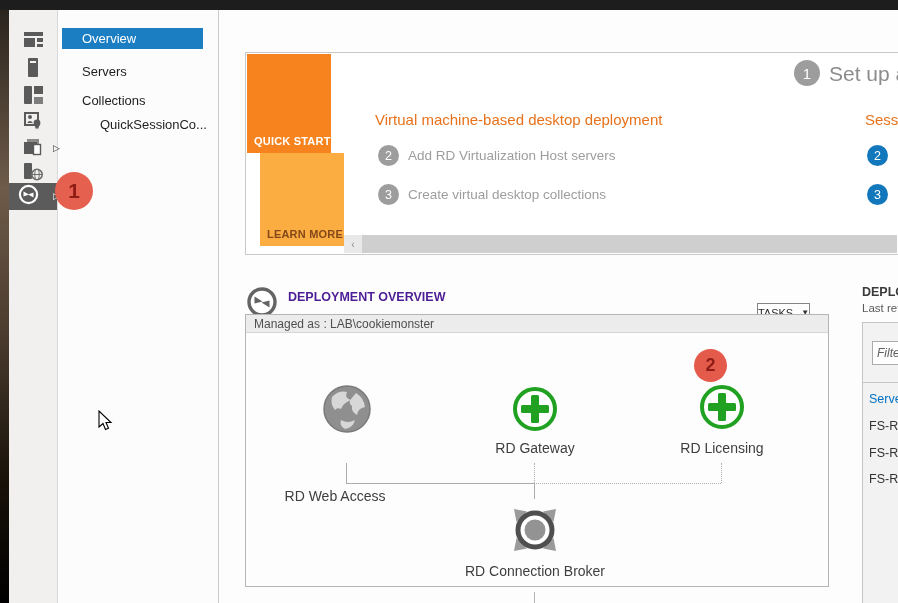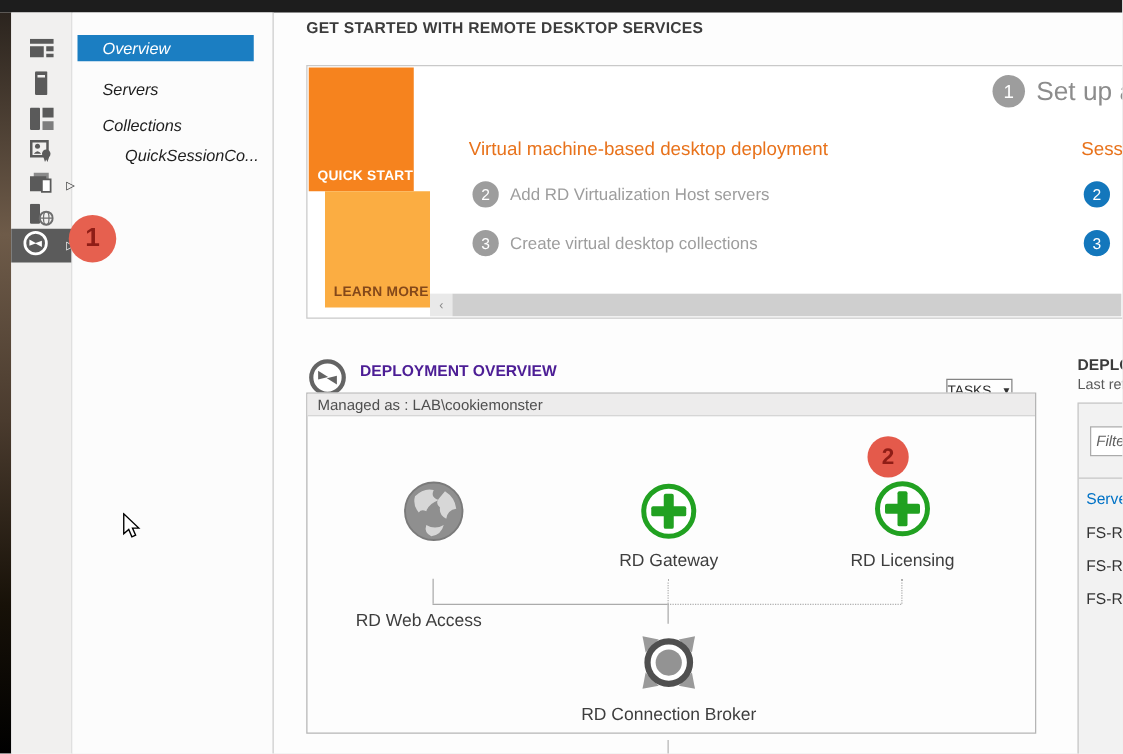--- a/index.html
+++ b/index.html
@@ -20,21 +20,21 @@
   .rail-item{position:absolute;left:9px;width:48px;height:26px;display:flex;align-items:center;justify-content:center;}
   .rail-item.sel{background:#5b5b5b;}
   .rail-expand{position:absolute;font-size:9px;color:#2a2a2a;line-height:1;}
   .badge{border-radius:50%;display:flex;align-items:center;justify-content:center;
          font-weight:bold;color:#8f1d16;z-index:30;}
   .badge1{left:55px;top:172px;width:38px;height:38px;background:#E6604F;font-size:21px;}
   .badge2{left:694px;top:349px;width:33px;height:33px;background:#E45A4B;font-size:18px;}
 
   
   .nav-item{position:absolute;left:62px;width:141px;height:21px;line-height:21px;
-            font-size:13px;color:#1e1e1e;padding-left:20px;box-sizing:border-box;font-style:italic;}
+            font-size:13px;color:#1e1e1e;padding-left:20px;box-sizing:border-box;}
   .nav-sel{background:#1B7EC2;color:#fff;}
 
   
   .gs-heading{left:245px;top:15px;font-size:12.5px;font-weight:bold;color:#3c3c3c;letter-spacing:.2px;}
   .panel{left:245px;top:52px;width:652px;height:201px;border:1px solid #c9c9c9;background:#fff;}
   .qbox{position:absolute;left:1px;top:1px;width:84px;height:99px;background:#F6831E;}
   .qbox span{position:absolute;left:7px;bottom:6px;color:#fff;font-size:11px;font-weight:bold;letter-spacing:.2px;}
   .lbox{position:absolute;left:14px;top:100px;width:84px;height:93px;background:#FBAD42;}
   .lbox span{position:absolute;left:7px;bottom:6px;color:#84481A;font-size:11px;font-weight:bold;letter-spacing:.2px;}
   .numcirc{position:absolute;border-radius:50%;background:#9D9D9D;color:#fff;
@@ -157,21 +157,20 @@
     </span>
     <span class="rail-expand" style="left:44px;top:9px;color:#fff;">▷</span>
   </div>
   <div class="abs badge badge1">1</div>
 
   <div class="nav-item nav-sel" style="top:28px;">Overview</div>
   <div class="nav-item" style="top:61px;">Servers</div>
   <div class="nav-item" style="top:114px;padding-left:38px;">QuickSessionCo...</div>
   <div class="nav-item" style="top:90px;">Collections</div>
 
-  <div class="abs gs-heading">GET STARTED WITH REMOTE DESKTOP SERVICES</div>
 
   <div class="abs panel">
     <div class="qbox">
       <span>QUICK START</span>
     </div>
     <div class="lbox">
       <span>LEARN MORE</span>
     </div>
 
     <div class="numcirc step1-circ">1</div>

